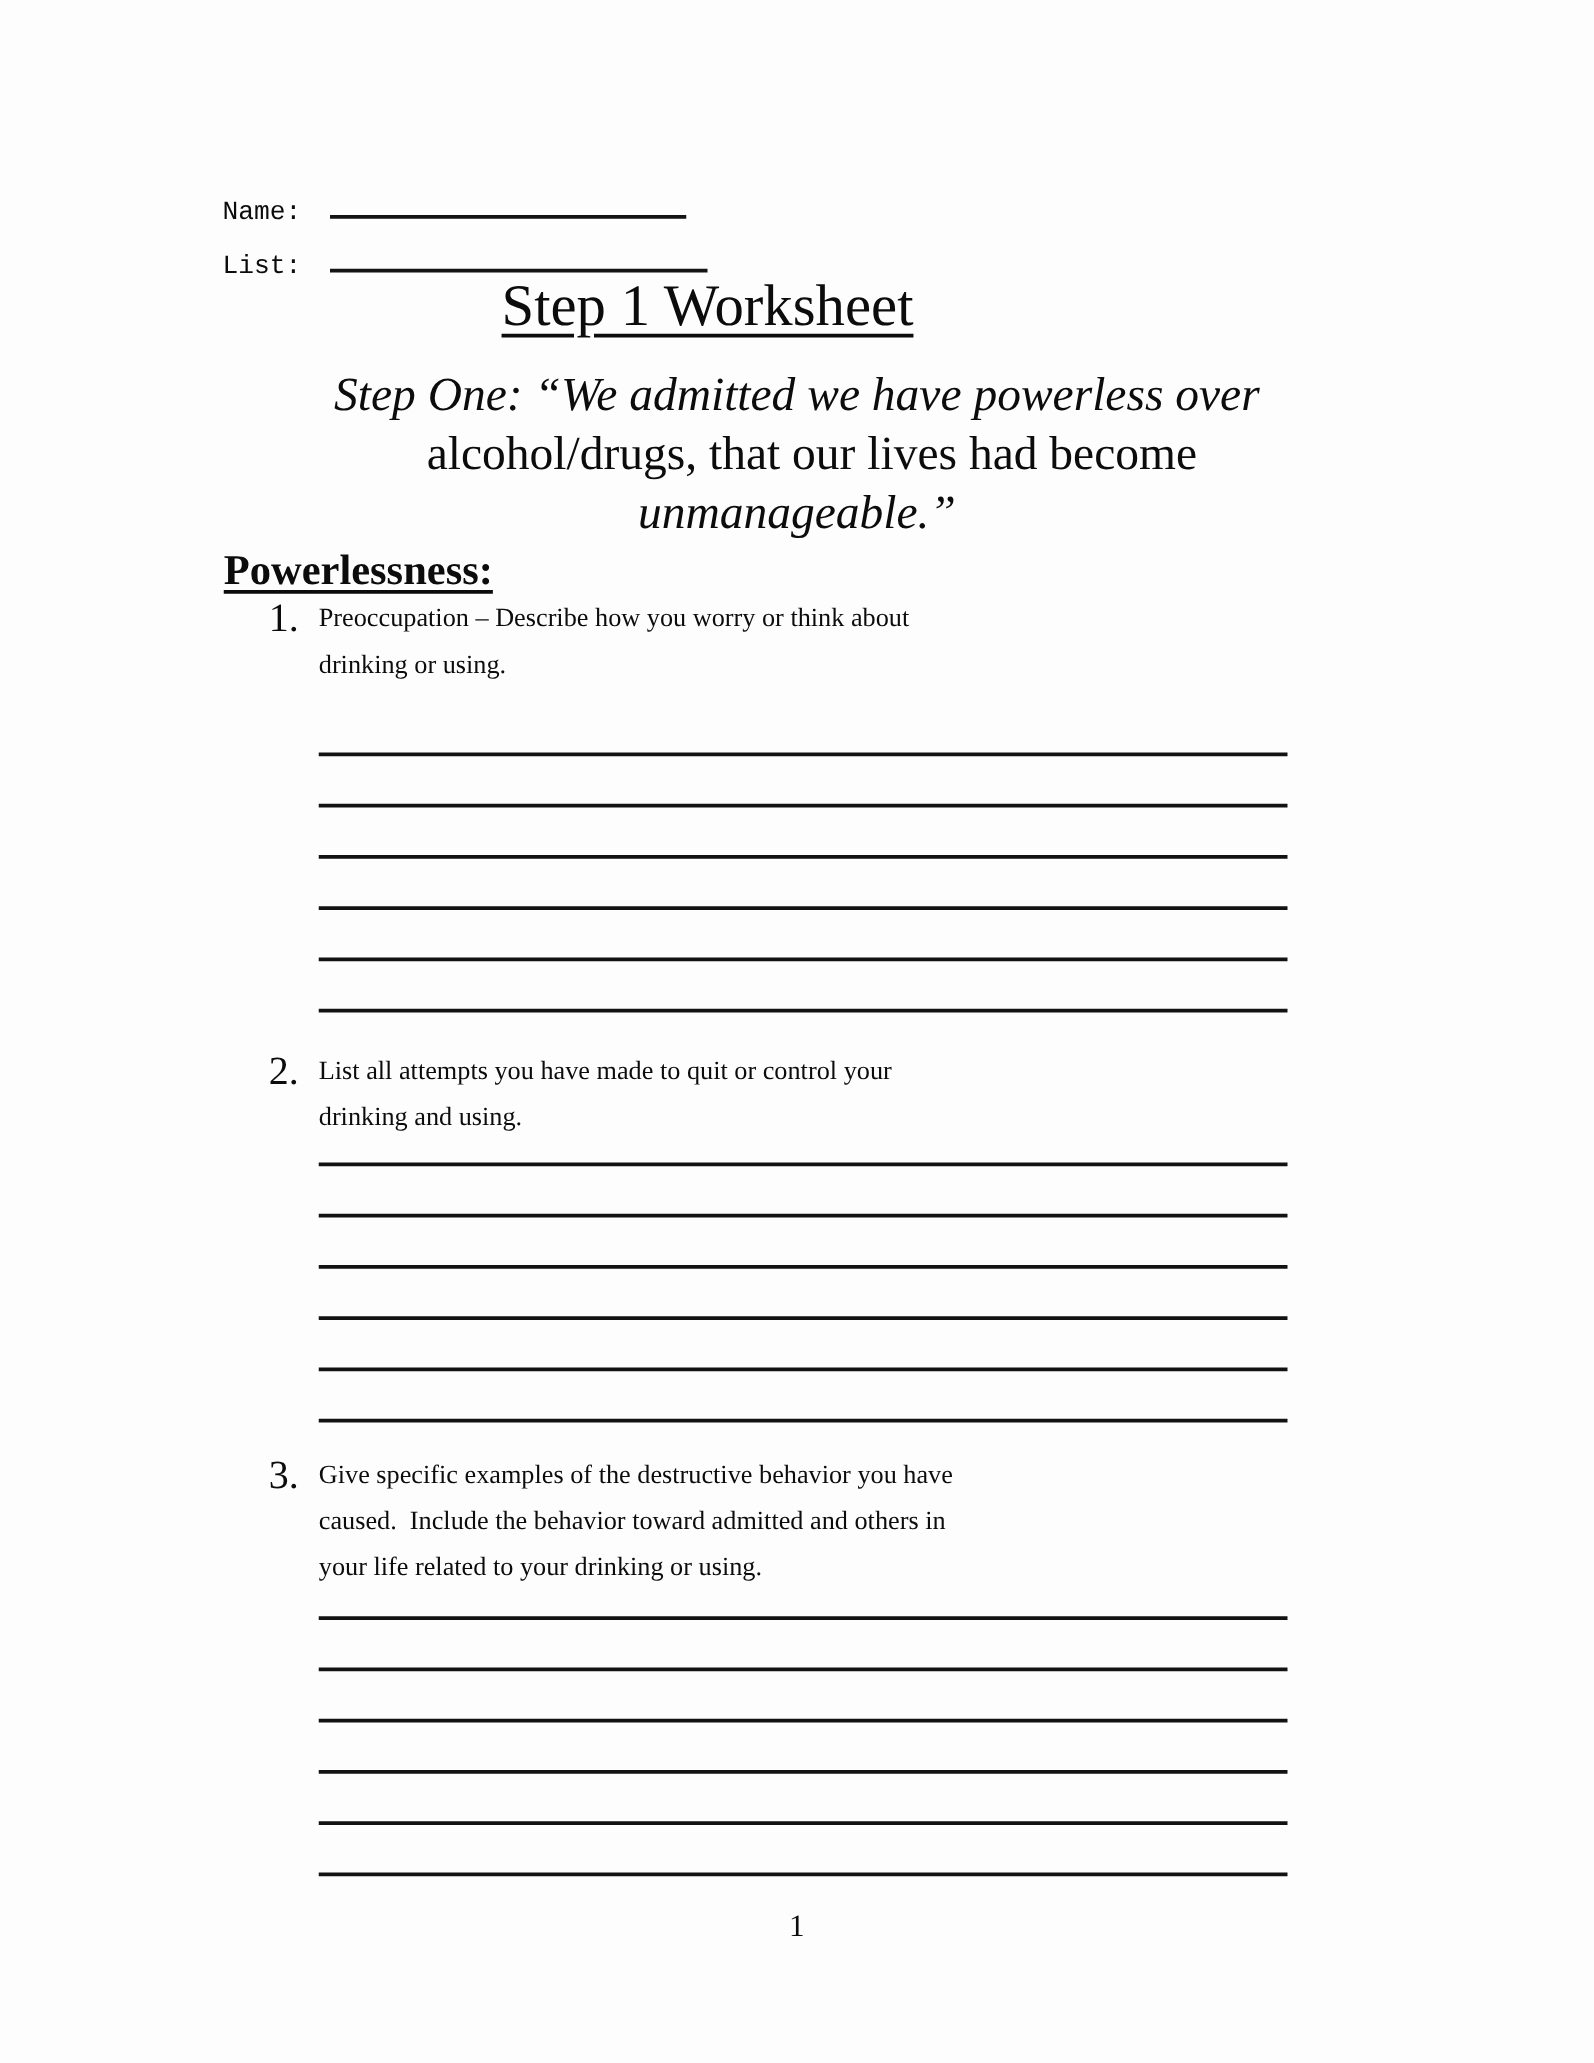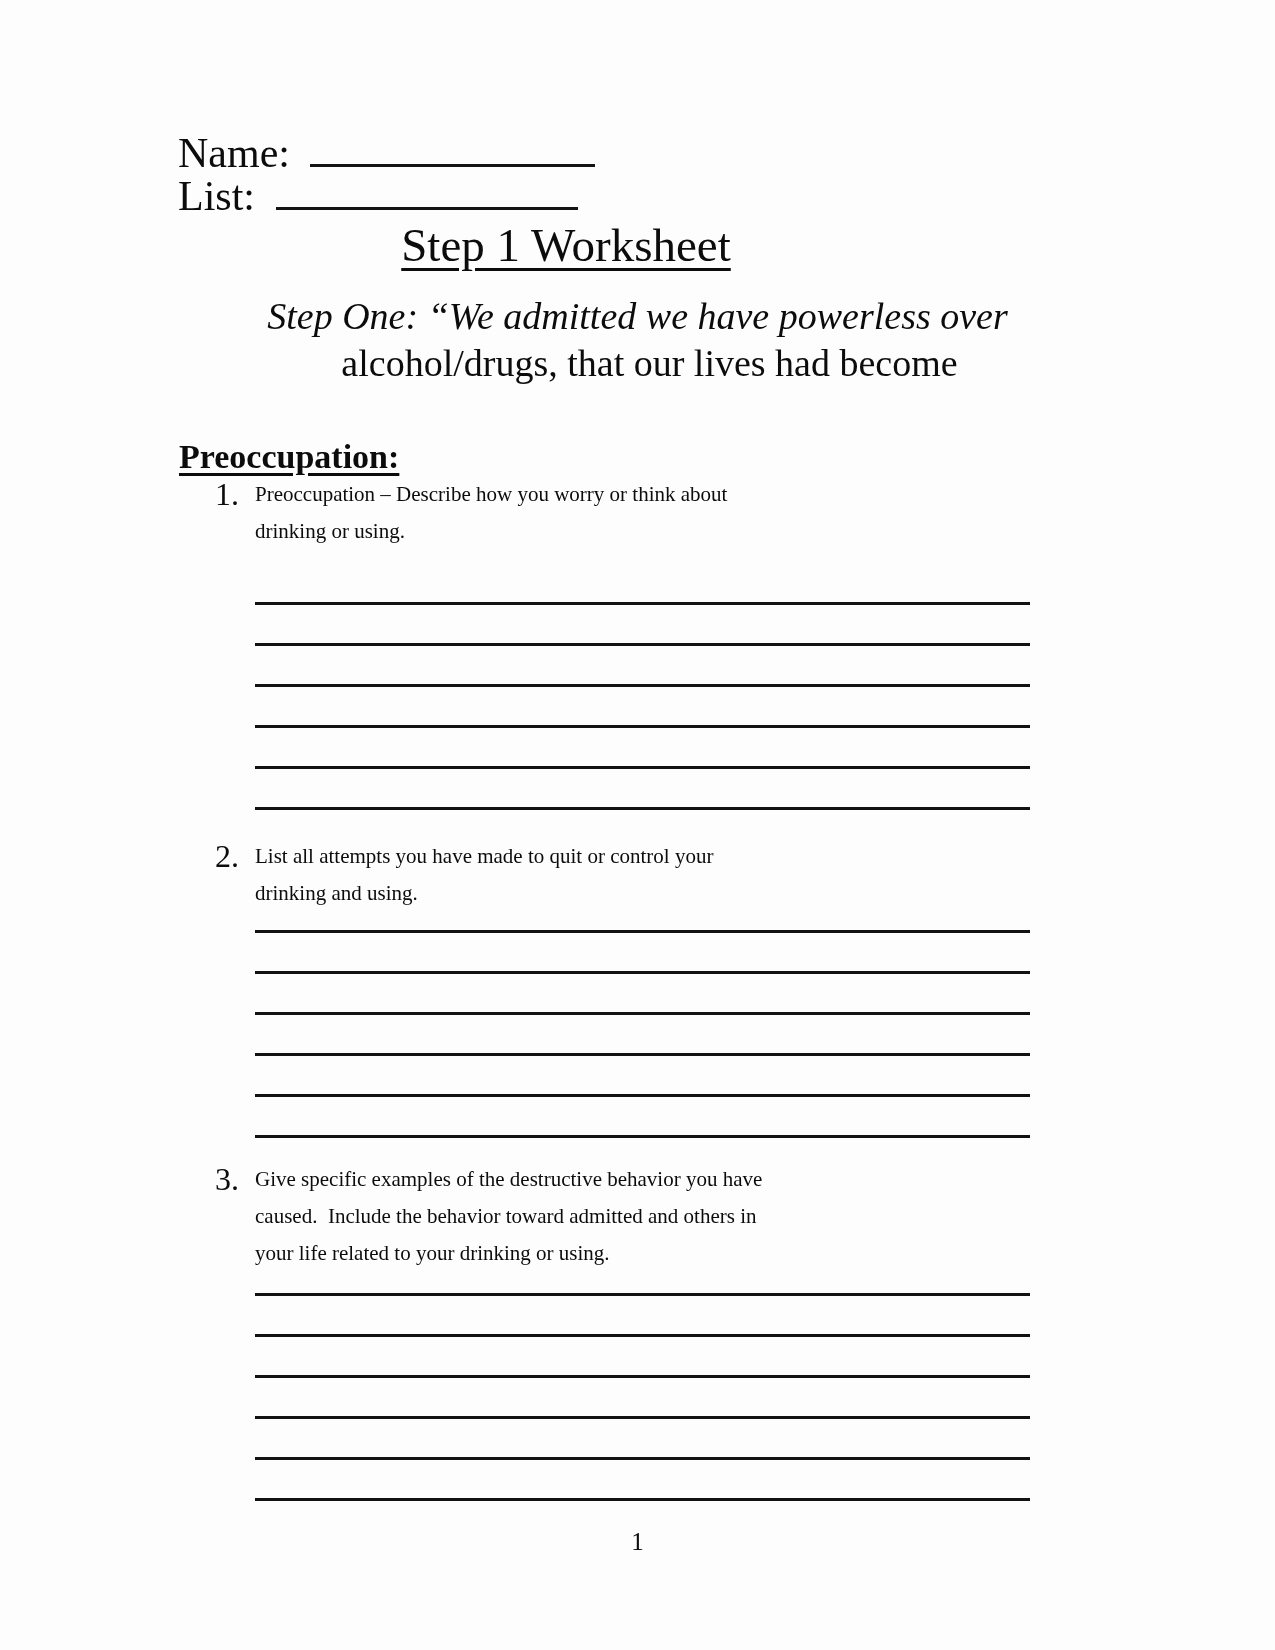--- a/index.html
+++ b/index.html
@@ -11,21 +11,21 @@
     -webkit-font-smoothing:antialiased;
   }
   .doc {
     position:relative;
     width:1275px; height:1650px;
     background:#fdfdfd;
     overflow:hidden;
   }
 
   
-  .header { position:absolute; top:129px; left:178px; font-size:42px; }
+  .header { position:absolute; top:142px; left:178px; font-size:21px;font-family:Liberation Mono, monospace; }
   .hrow { height:43px; white-space:nowrap; }
   .hlabel { display:inline-block; }
   .hline {
     display:inline-block;
     border-bottom:3px solid #141414;
     height:30px;
     vertical-align:baseline;
     margin-left:10px;
   }
   .hline.name { width:285px; }
@@ -97,23 +97,24 @@
       <span class="hlabel">List:</span>
       <span class="hline date"></span>
     </div>
   </div>
 
   <div class="title">Step 1 Worksheet</div>
 
   <div class="quote">
     <div class="it">Step One: “We admitted we have powerless over</div>
     <div class="up">alcohol/drugs, that our lives had become</div>
+    <div class="it">unmanageable.”</div>
   </div>
 
-  <div class="heading">Preoccupation:</div>
+  <div class="heading">Powerlessness:</div>
 
   <div class="questions">
 
     <div class="q q1">
       <div class="q-num">1.</div>
       <div class="q-text">Preoccupation – Describe how you worry or think about
 drinking or using.</div>
     </div>
     <div class="lines s1">
       <div class="blank-line"></div>

